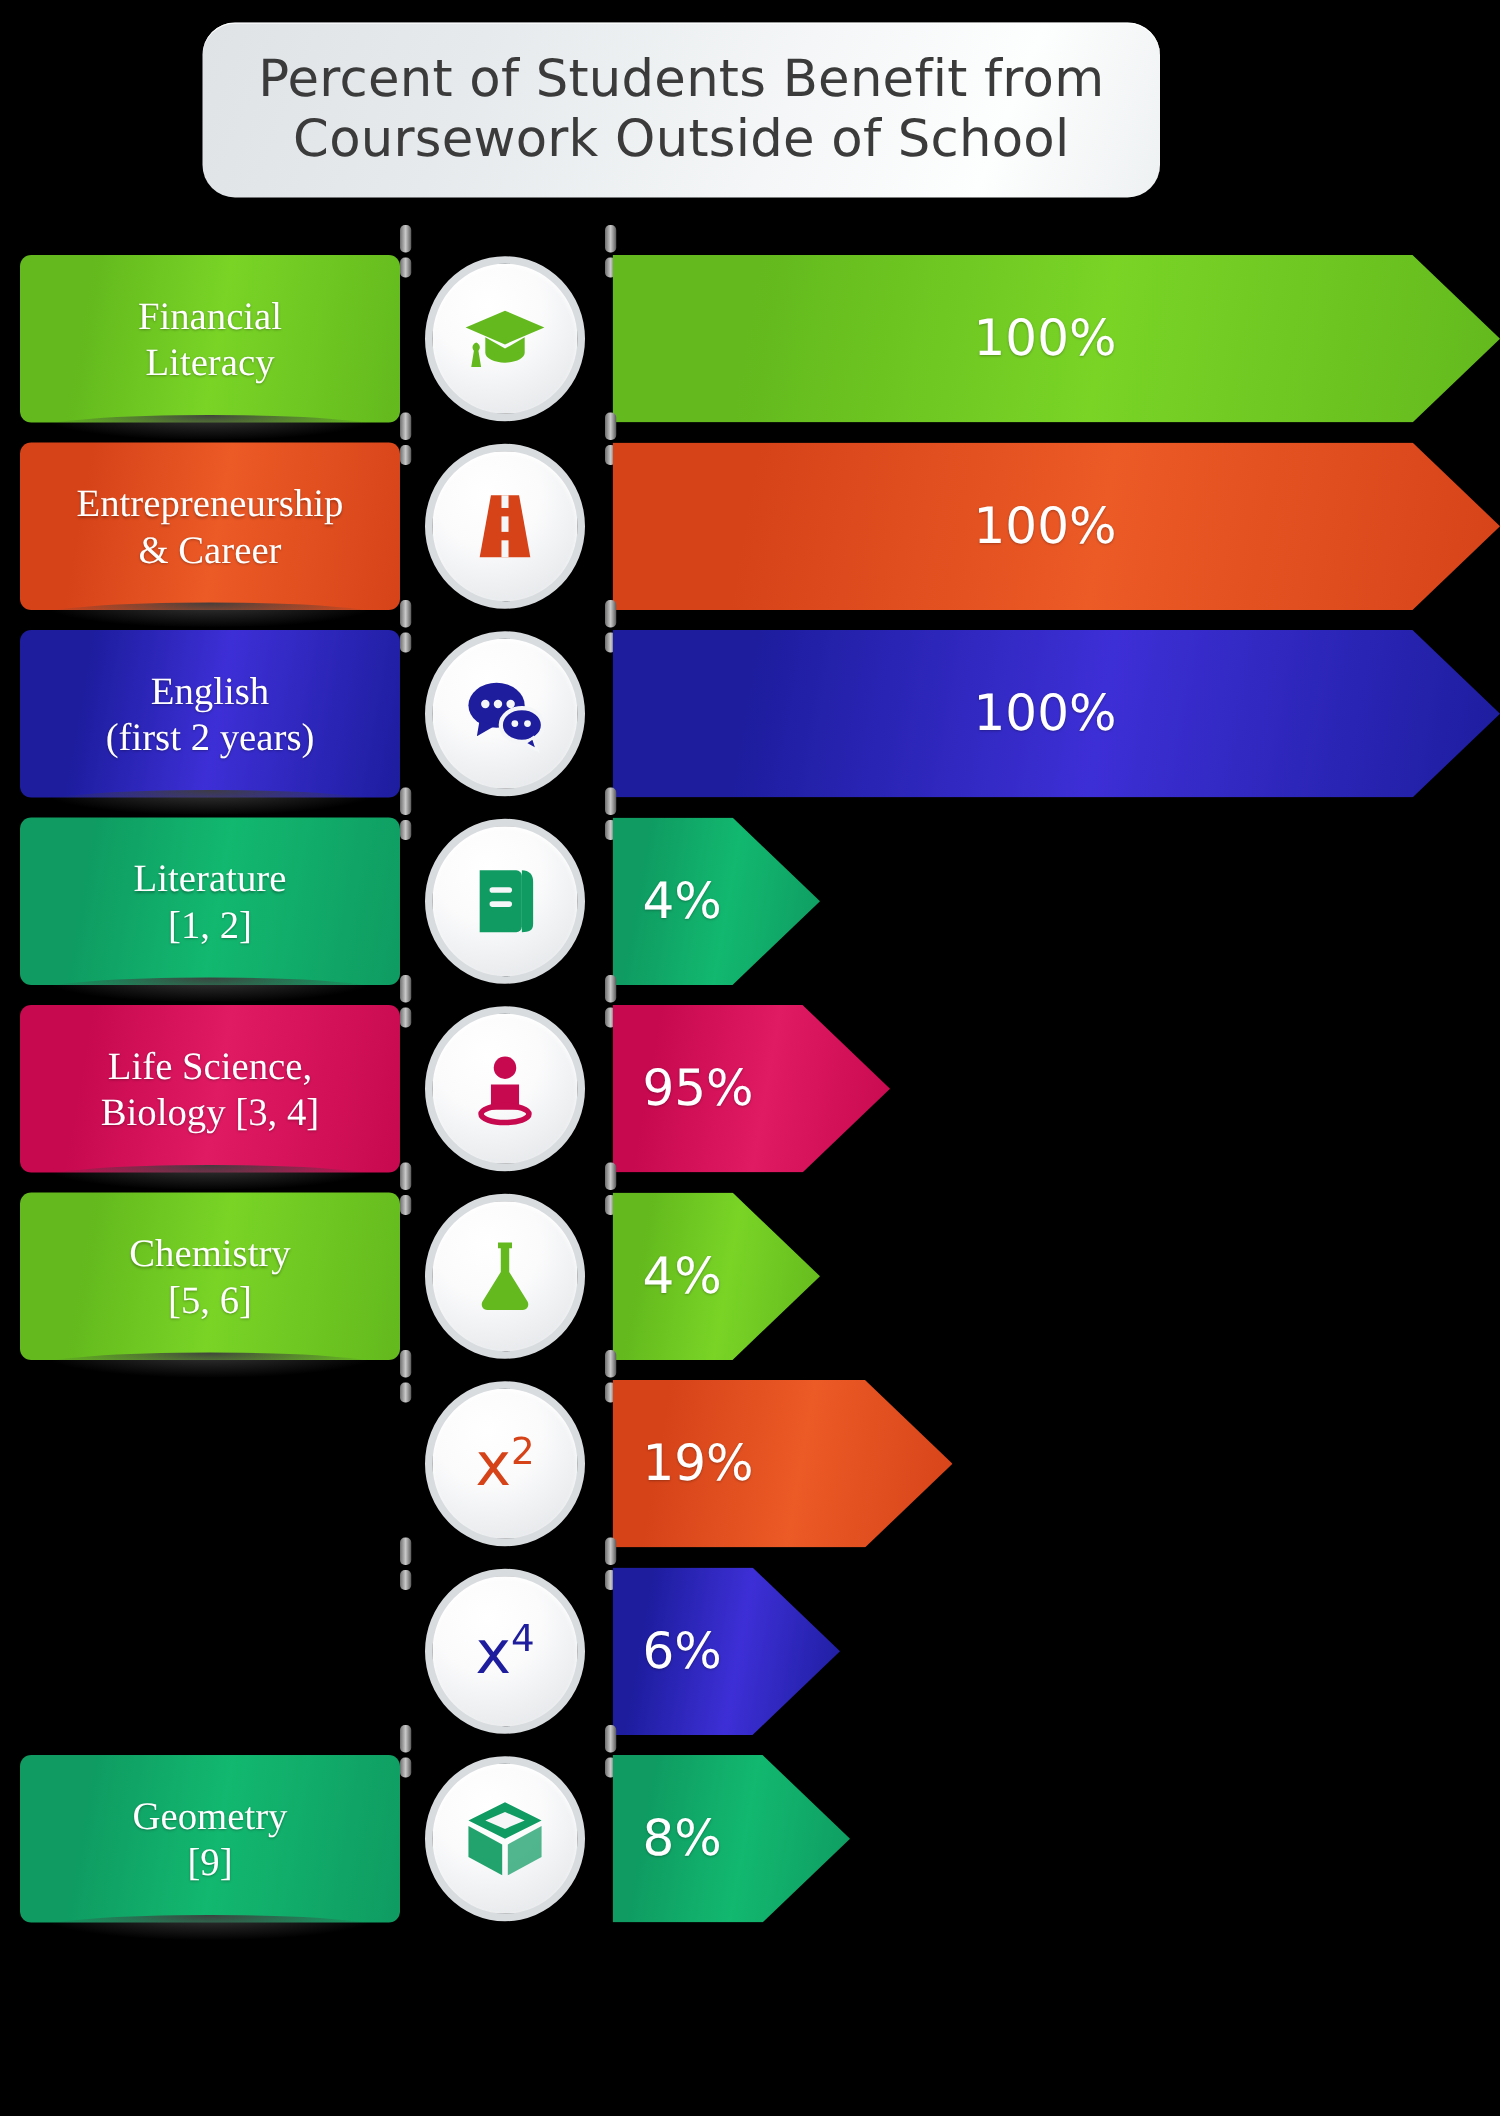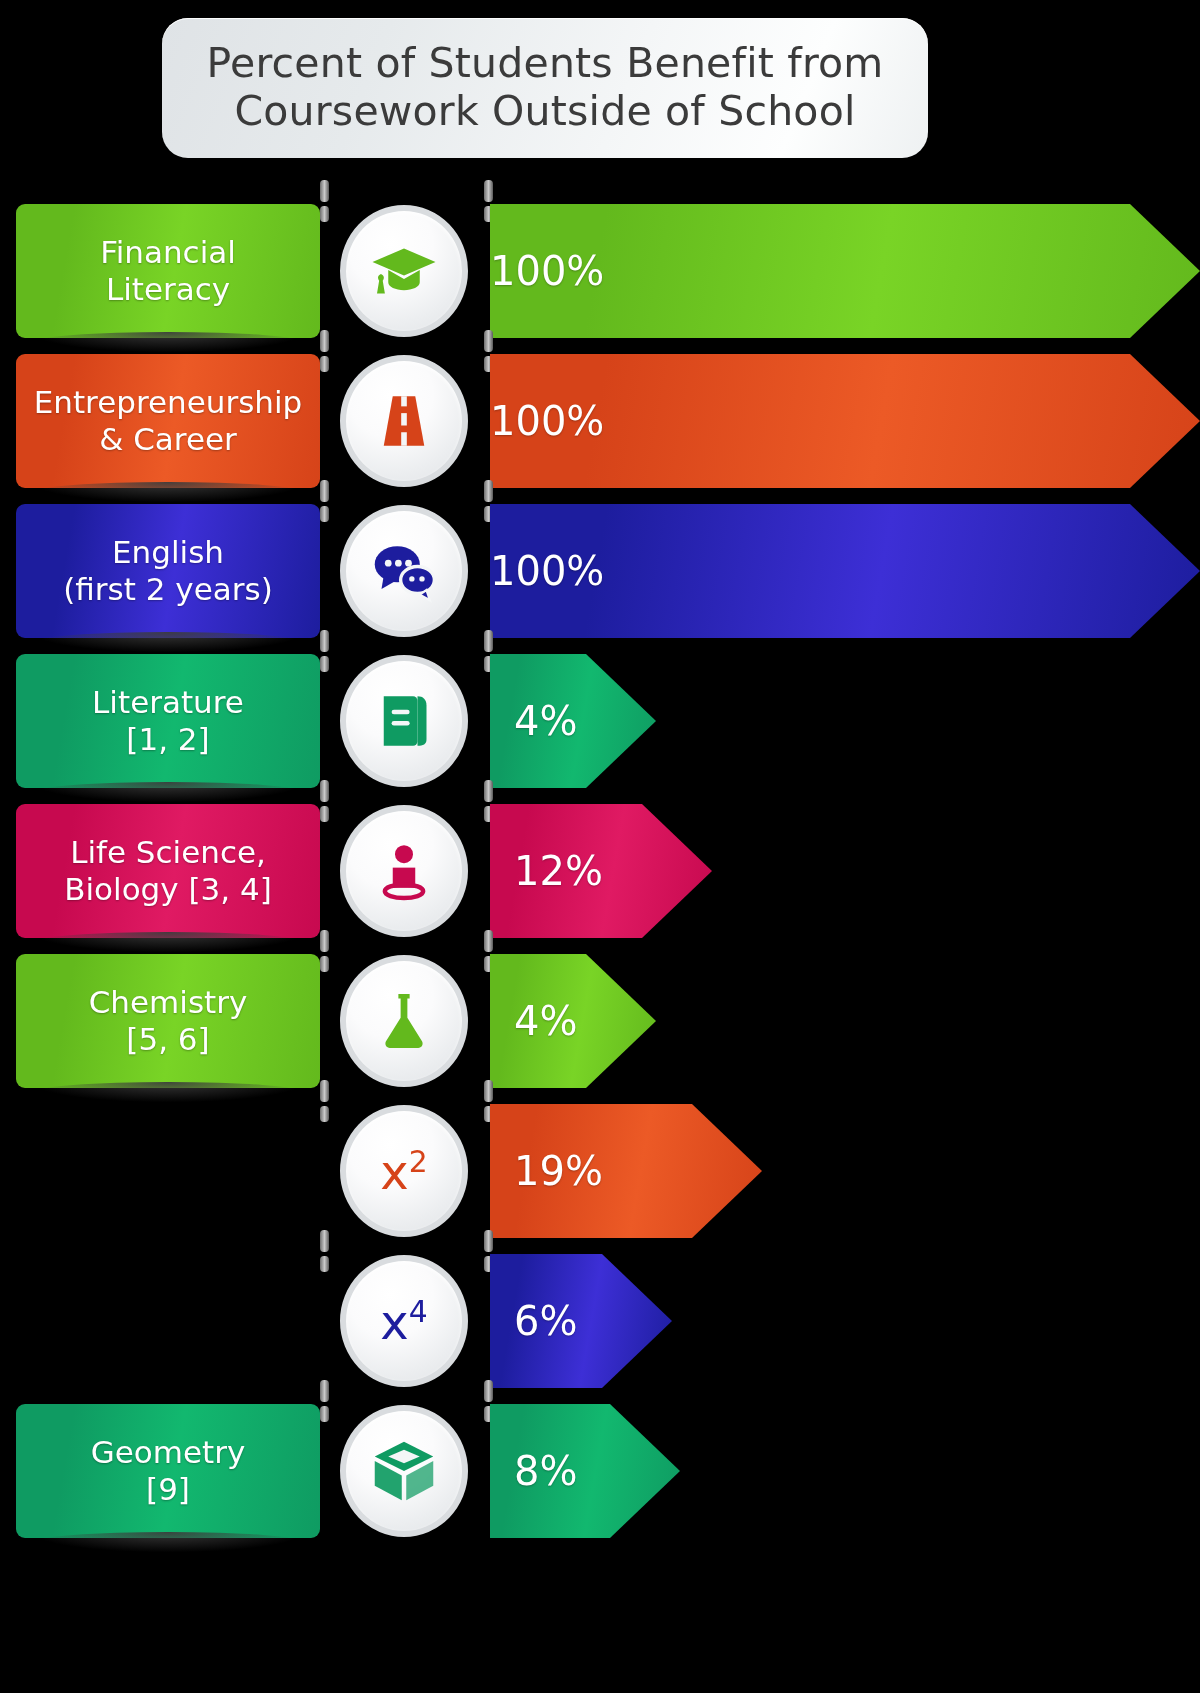--- a/index.html
+++ b/index.html
@@ -30,20 +30,21 @@
   .rows{ position:absolute; left:0; top:196px; width:1200px; }
   .row{ position:relative; height:150px; }
 
   
   .label-plate{
     position:absolute; left:16px; top:8px; width:304px; height:134px;
     border-radius:9px;
     display:flex; align-items:center; justify-content:center;
     text-align:center;
     box-shadow:0 10px 14px -4px rgba(0,0,0,.85);
+    font-family:Liberation Serif, serif;
   }
   .label-plate::after{
     content:""; position:absolute; left:6%; right:6%; bottom:-14px; height:20px;
     background:radial-gradient(ellipse at 50% 0%, rgba(60,60,60,.95) 0%, rgba(20,20,20,0) 72%);
     border-radius:50%; pointer-events:none;
   }
   .label-text{
     color:#fff; font-size:31px; line-height:1.2; font-weight:400;
     padding:0 8px; white-space:pre-line;
     text-shadow:0 1px 2px rgba(0,0,0,.3);
@@ -74,21 +75,21 @@
   .medallion .glyph{
     font-family:"DejaVu Sans", sans-serif;
     font-weight:normal; font-size:48px; line-height:1;
   }
   .medallion .glyph sup{ font-size:.62em; vertical-align:super; }
 
   
   .arrow-wrap{ position:absolute; left:490px; top:8px; height:134px; }
   .arrow{
     position:relative; height:134px;
-    display:flex; align-items:center; justify-content:flex-start;
+    display:flex; align-items:center; justify-content:center;
     box-shadow:0 11px 13px -5px rgba(0,0,0,.85);
   }
   .arrow-val{
     color:#fff; font-size:40px; font-weight:400; padding-right:18px;
     text-shadow:0 1px 2px rgba(0,0,0,.28);
     white-space:nowrap;
   }
   .arrow.small .arrow-val{ padding-right:0; padding-left:24px; margin-right:auto; }
 </style>
 </head>
@@ -219,21 +220,21 @@
           <span>
             <svg viewBox="0 0 64 64" aria-hidden="true">
               <circle cx="32" cy="17" r="8" fill="#c7094f"></circle>
               <path fill="#c7094f" d="M22 29h20v18H22z"></path>
               <ellipse cx="32" cy="50" rx="17" ry="6" fill="none" stroke="#c7094f" stroke-width="4"></ellipse>
             </svg>
           </span>
         </div>
         <div class="arrow-wrap" style="width:222px">
           <div class="arrow small" style="width:222px;clip-path:polygon(0 0, calc(100% - 70px) 0, 100% 50%, calc(100% - 70px) 100%, 0 100%);-webkit-clip-path:polygon(0 0, calc(100% - 70px) 0, 100% 50%, calc(100% - 70px) 100%, 0 100%);background:linear-gradient(100deg,#c7094f 0%,#c7094f 16%,#e01a63 55%,#c7094f 100%)">
-            <span class="arrow-val">12%</span>
+            <span class="arrow-val">95%</span>
           </div>
         </div>
       </div>
       <div class="row">
         <div class="label-plate" style="background:linear-gradient(100deg,#63b91d 0%,#63b91d 18%,#79d426 52%,#63b91d 100%)">
           <div class="label-text">Chemistry
 [5, 6]</div>
         </div>
         <div class="pin a"></div>
         <div class="pin b"></div>

